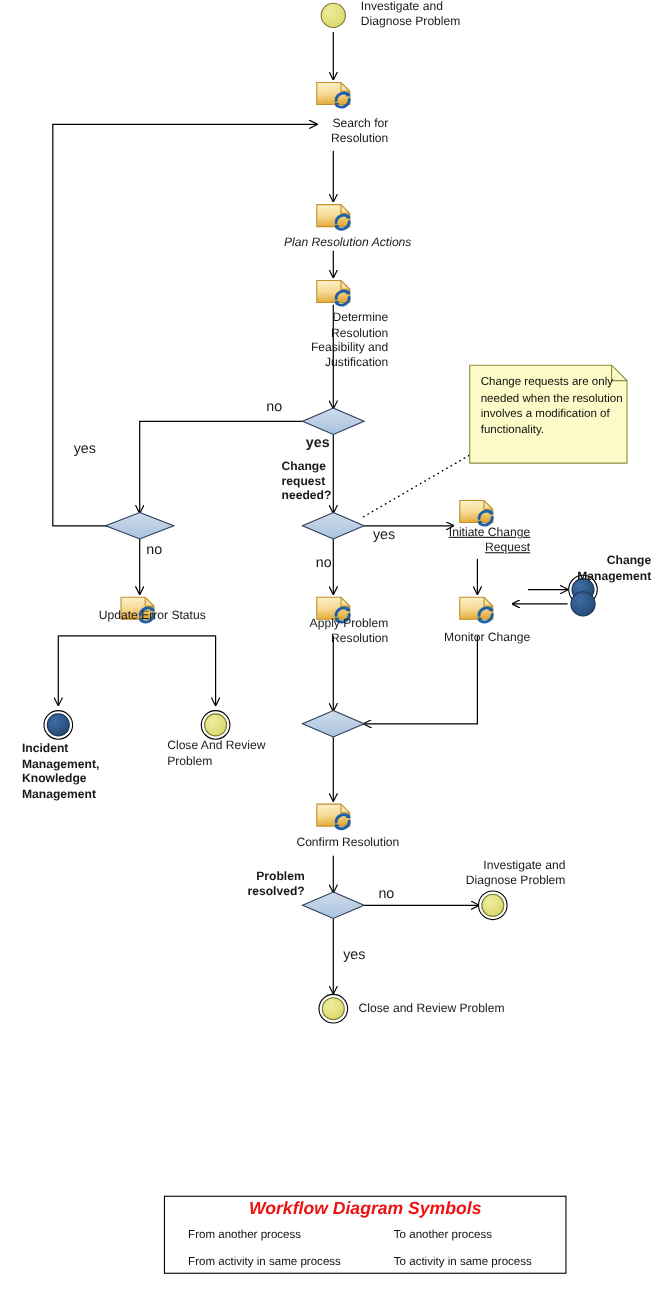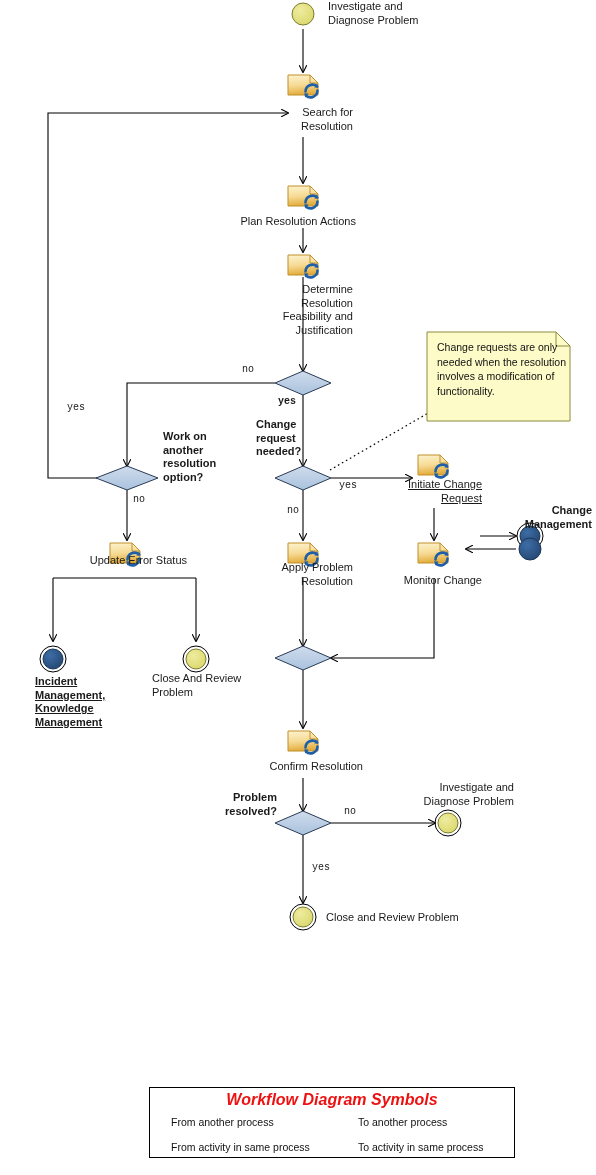--- a/index.html
+++ b/index.html
@@ -25,24 +25,23 @@
     font-size: 11px;
     line-height: 13.5px;
     color: #1a1a1a;
     white-space: pre-line;
   }
   .lbl.bold { font-weight: bold; }
   .lbl.center { text-align: right; }
   .lbl.right { text-align: right; }
   .edge-lbl {
     position: absolute;
-    font-size: 10px;
+    font-size: 13px;
     line-height: 13px;
     color: #1a1a1a;
-    font-family: Liberation Mono, monospace;
   }
   .edge-lbl.bold { font-weight: bold; }
   svg.layer {
     position: absolute;
     left: 0; top: 0;
     width: 596px;
     height: 1175px;
     overflow: visible;
   }
   
@@ -264,53 +263,49 @@
       <circle cx="350" cy="1146" r="7" fill="url(#yelGrad)" stroke="#7c7a30" stroke-width="1"></circle>
     </g>
   </svg>
 
   <div class="lbl" style="left:328px; top:0px; width:120px;">Investigate and
 Diagnose Problem</div>
 
   <div class="lbl center" style="left:253px; top:106px; width:100px;">Search for
 Resolution</div>
 
-  <div class="lbl center" style="left:226px; top:215px; width:130px;">Plan Resolution Actions</div>
+  <div class="lbl center" style="left:244px; top:215px; width:130px;font-style:italic;">Plan Resolution Actions</div>
 
   <div class="lbl center" style="left:253px; top:283px; width:100px;">Determine
 Resolution
 Feasibility and
 Justification</div>
 
 
-  <div class="lbl bold" style="left:163px; top:430px; width:80px;">Work on
-another
-resolution
-option?</div>
 
   <div class="lbl bold" style="left:256px; top:418px; width:72px;">Change
 request
 needed?</div>
 
   <div class="lbl center" style="left:67px; top:554px; width:120px;">Update Error Status</div>
 
   <div class="lbl center" style="left:253px; top:561px; width:100px;">Apply Problem
 Resolution</div>
 
   <div class="lbl center" style="left:386px; top:478px; width:96px;text-decoration:underline;">Initiate Change
 Request</div>
 
   <div class="lbl center" style="left:386px; top:574px; width:96px;">Monitor Change</div>
 
   <div class="lbl center" style="left:243px; top:760px; width:120px;">Confirm Resolution</div>
 
   <div class="lbl bold right" style="left:215px; top:791px; width:62px;">Problem
 resolved?</div>
 
-  <div class="lbl bold" style="left:35px; top:675px; width:104px;text-decoration:underline;">Incident
+  <div class="lbl bold" style="left:20px; top:675px; width:104px;">Incident
 Management,
 Knowledge
 Management</div>
 
   <div class="lbl" style="left:152px; top:672px; width:110px;">Close And Review
 Problem</div>
 
   <div class="lbl bold center" style="left:492px; top:504px; width:100px;">Change
 Management</div>
 

